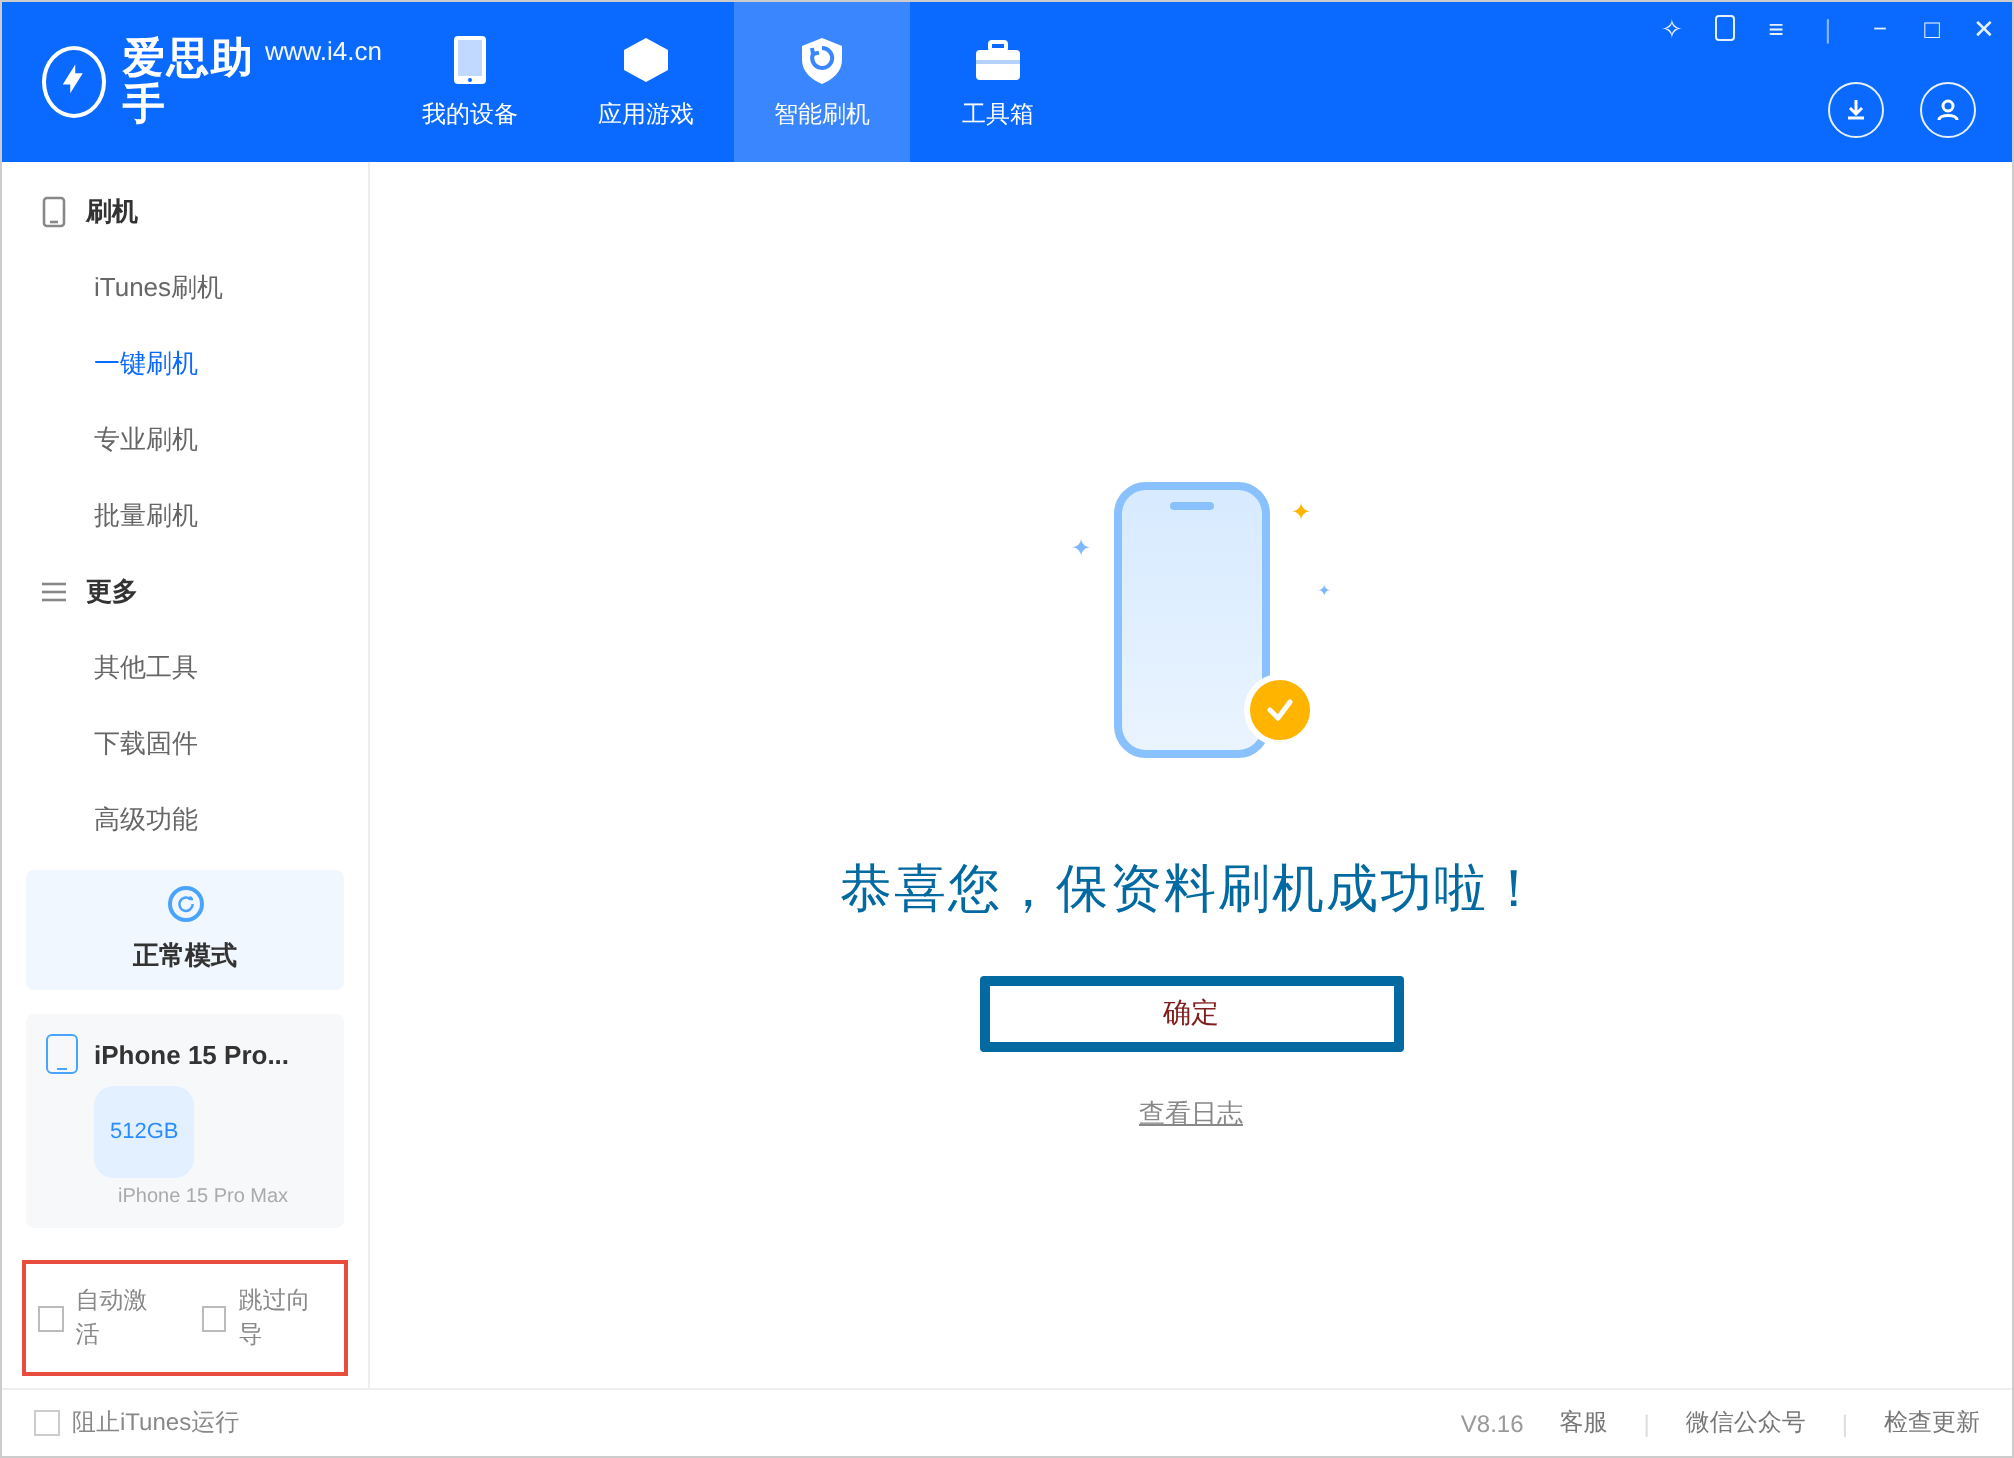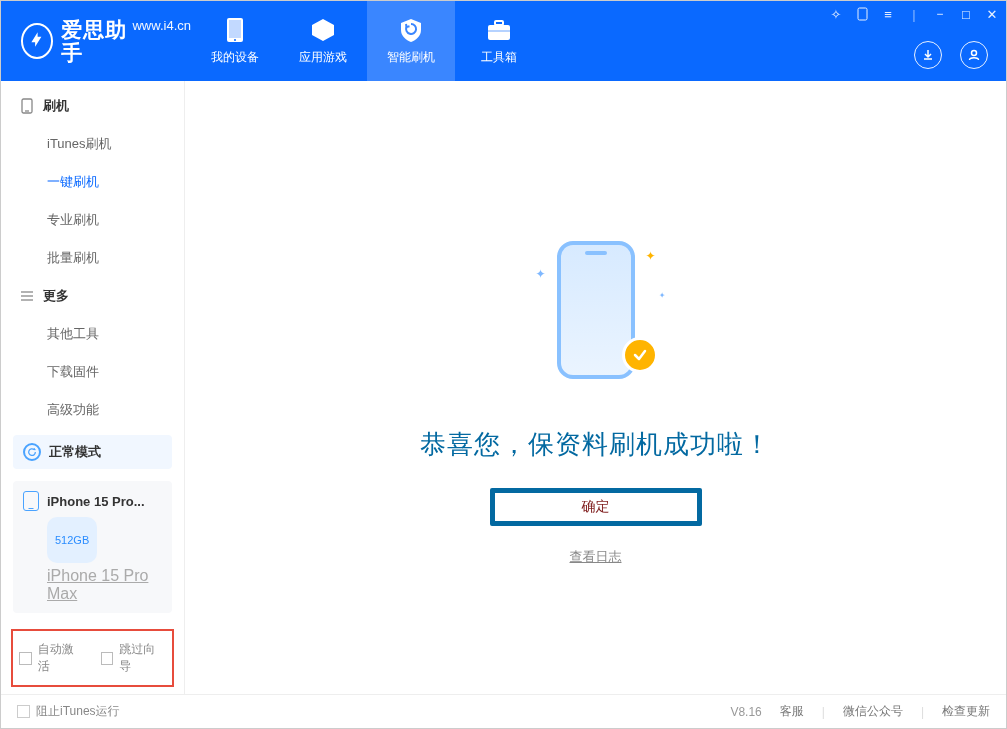--- a/index.html
+++ b/index.html
@@ -25,30 +25,30 @@
 
   
   .body { flex: 1; display: flex; overflow: hidden; }
   .sidebar { width: 184px; border-right: 1px solid #eee; display: flex; flex-direction: column; padding-top: 6px; }
   .side-section-header { display: flex; align-items: center; gap: 8px; padding: 10px 18px; font-size: 13px; color: #333; font-weight: bold; }
   .side-section-header .hicon { width: 16px; height:16px; display:flex; align-items:center; justify-content:center; color:#888; }
   .side-item { padding: 10px 18px 10px 46px; font-size: 13px; color: #666; cursor: pointer; }
   .side-item.active { color: #0a69ff; }
   .side-spacer { flex: 1; }
 
-  .status-box { margin: 6px 12px; background: #f1f7ff; border-radius: 4px; padding: 8px 10px; display:flex; align-items:center; gap:8px; font-size:13px; color:#333; font-weight:bold;}
+  .status-box { margin: 6px 12px; background: #f1f7ff; border-radius: 4px; padding: 8px 10px; display:flex; align-items:center; gap:8px; font-size:13px; color:#333; font-weight:bold;flex-direction:column;}
   .status-icon { width:18px; height:18px; border:2px solid #4aa3ff; border-radius:50%; position:relative; display:flex; align-items:center; justify-content:center;}
   .status-icon svg{width:10px;height:10px;}
 
   .device-box { margin: 6px 12px 10px; background: #f7f8fa; border-radius:4px; padding: 10px 10px; font-size:12px; }
   .dev-row1 { display:flex; align-items:center; gap:8px; color:#333; font-weight:bold; font-size:13px;}
   .dev-row1 .dic { width:16px;height:20px;border:1.5px solid #4aa3ff;border-radius:3px;position:relative;}
   .dev-row1 .dic::after{content:"";position:absolute;bottom:1px;left:50%;transform:translateX(-50%);width:5px;height:1.5px;background:#4aa3ff;}
   .badge { display:inline-block; background:#e3f0ff; color:#2a8cff; font-size:11px; padding:17px 8px; border-radius:10px; margin: 6px 0 2px 24px;}
-  .dev-sub { color:#aaa; font-size:16px; margin-left:24px; margin-top:2px;text-decoration:underline;}
+  .dev-sub { color:#aaa; font-size:10px; margin-left:36px; margin-top:2px;}
 
   .highlight-box { margin: 6px 10px 10px; border: 2px solid #e74c3c; padding: 10px 6px; display:flex; gap:16px; align-items:center;}
   .chk { display:flex; align-items:center; gap:6px; font-size:12px; color:#888; cursor:pointer;}
   .chk .box { width:13px;height:13px;border:1px solid #bbb;background:#fff;}
 
   
   .main { flex:1; position:relative; display:flex; flex-direction:column; align-items:center; padding-top: 150px; }
   .illus { position:relative; width:160px; height:170px; }
   .phone { position:absolute; left:50%; top:10px; transform:translateX(-50%); width:78px; height:138px; border:4px solid #89c1ff; border-radius:16px; background:linear-gradient(#d7eaff,#eaf4ff); }
   .phone::before{content:"";position:absolute;top:6px;left:50%;transform:translateX(-50%);width:22px;height:4px;background:#89c1ff;border-radius:3px;}

